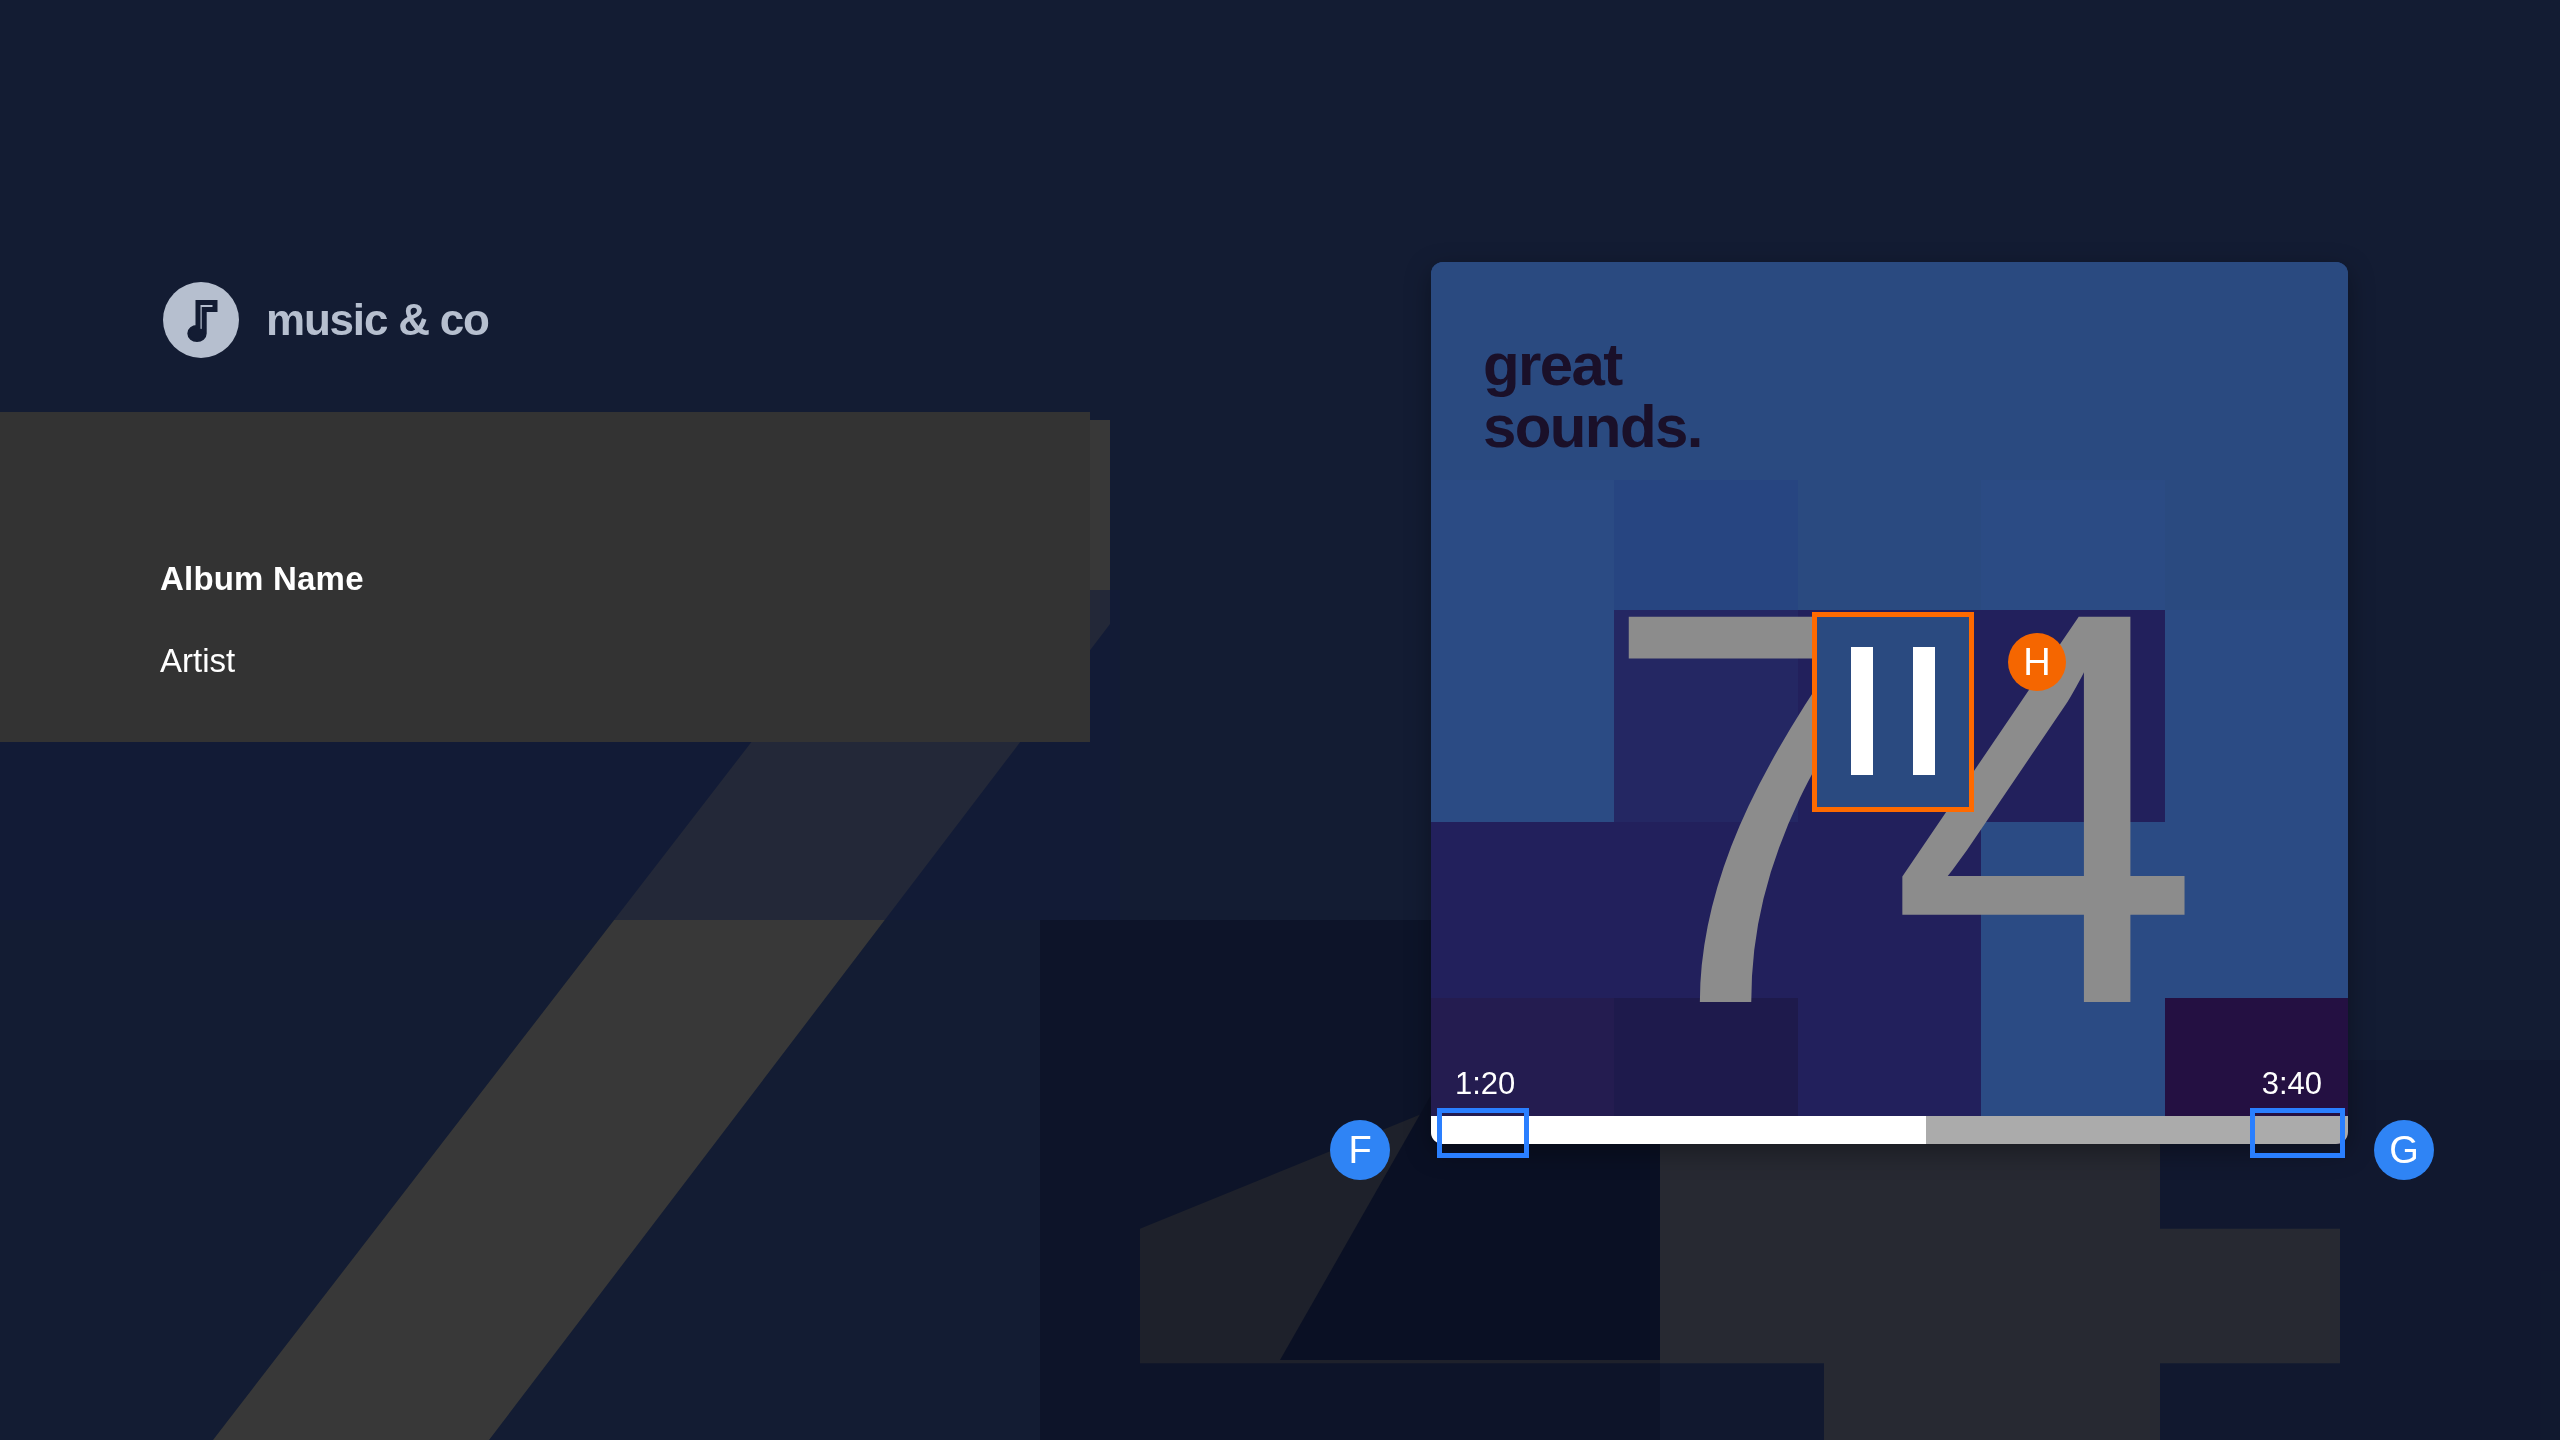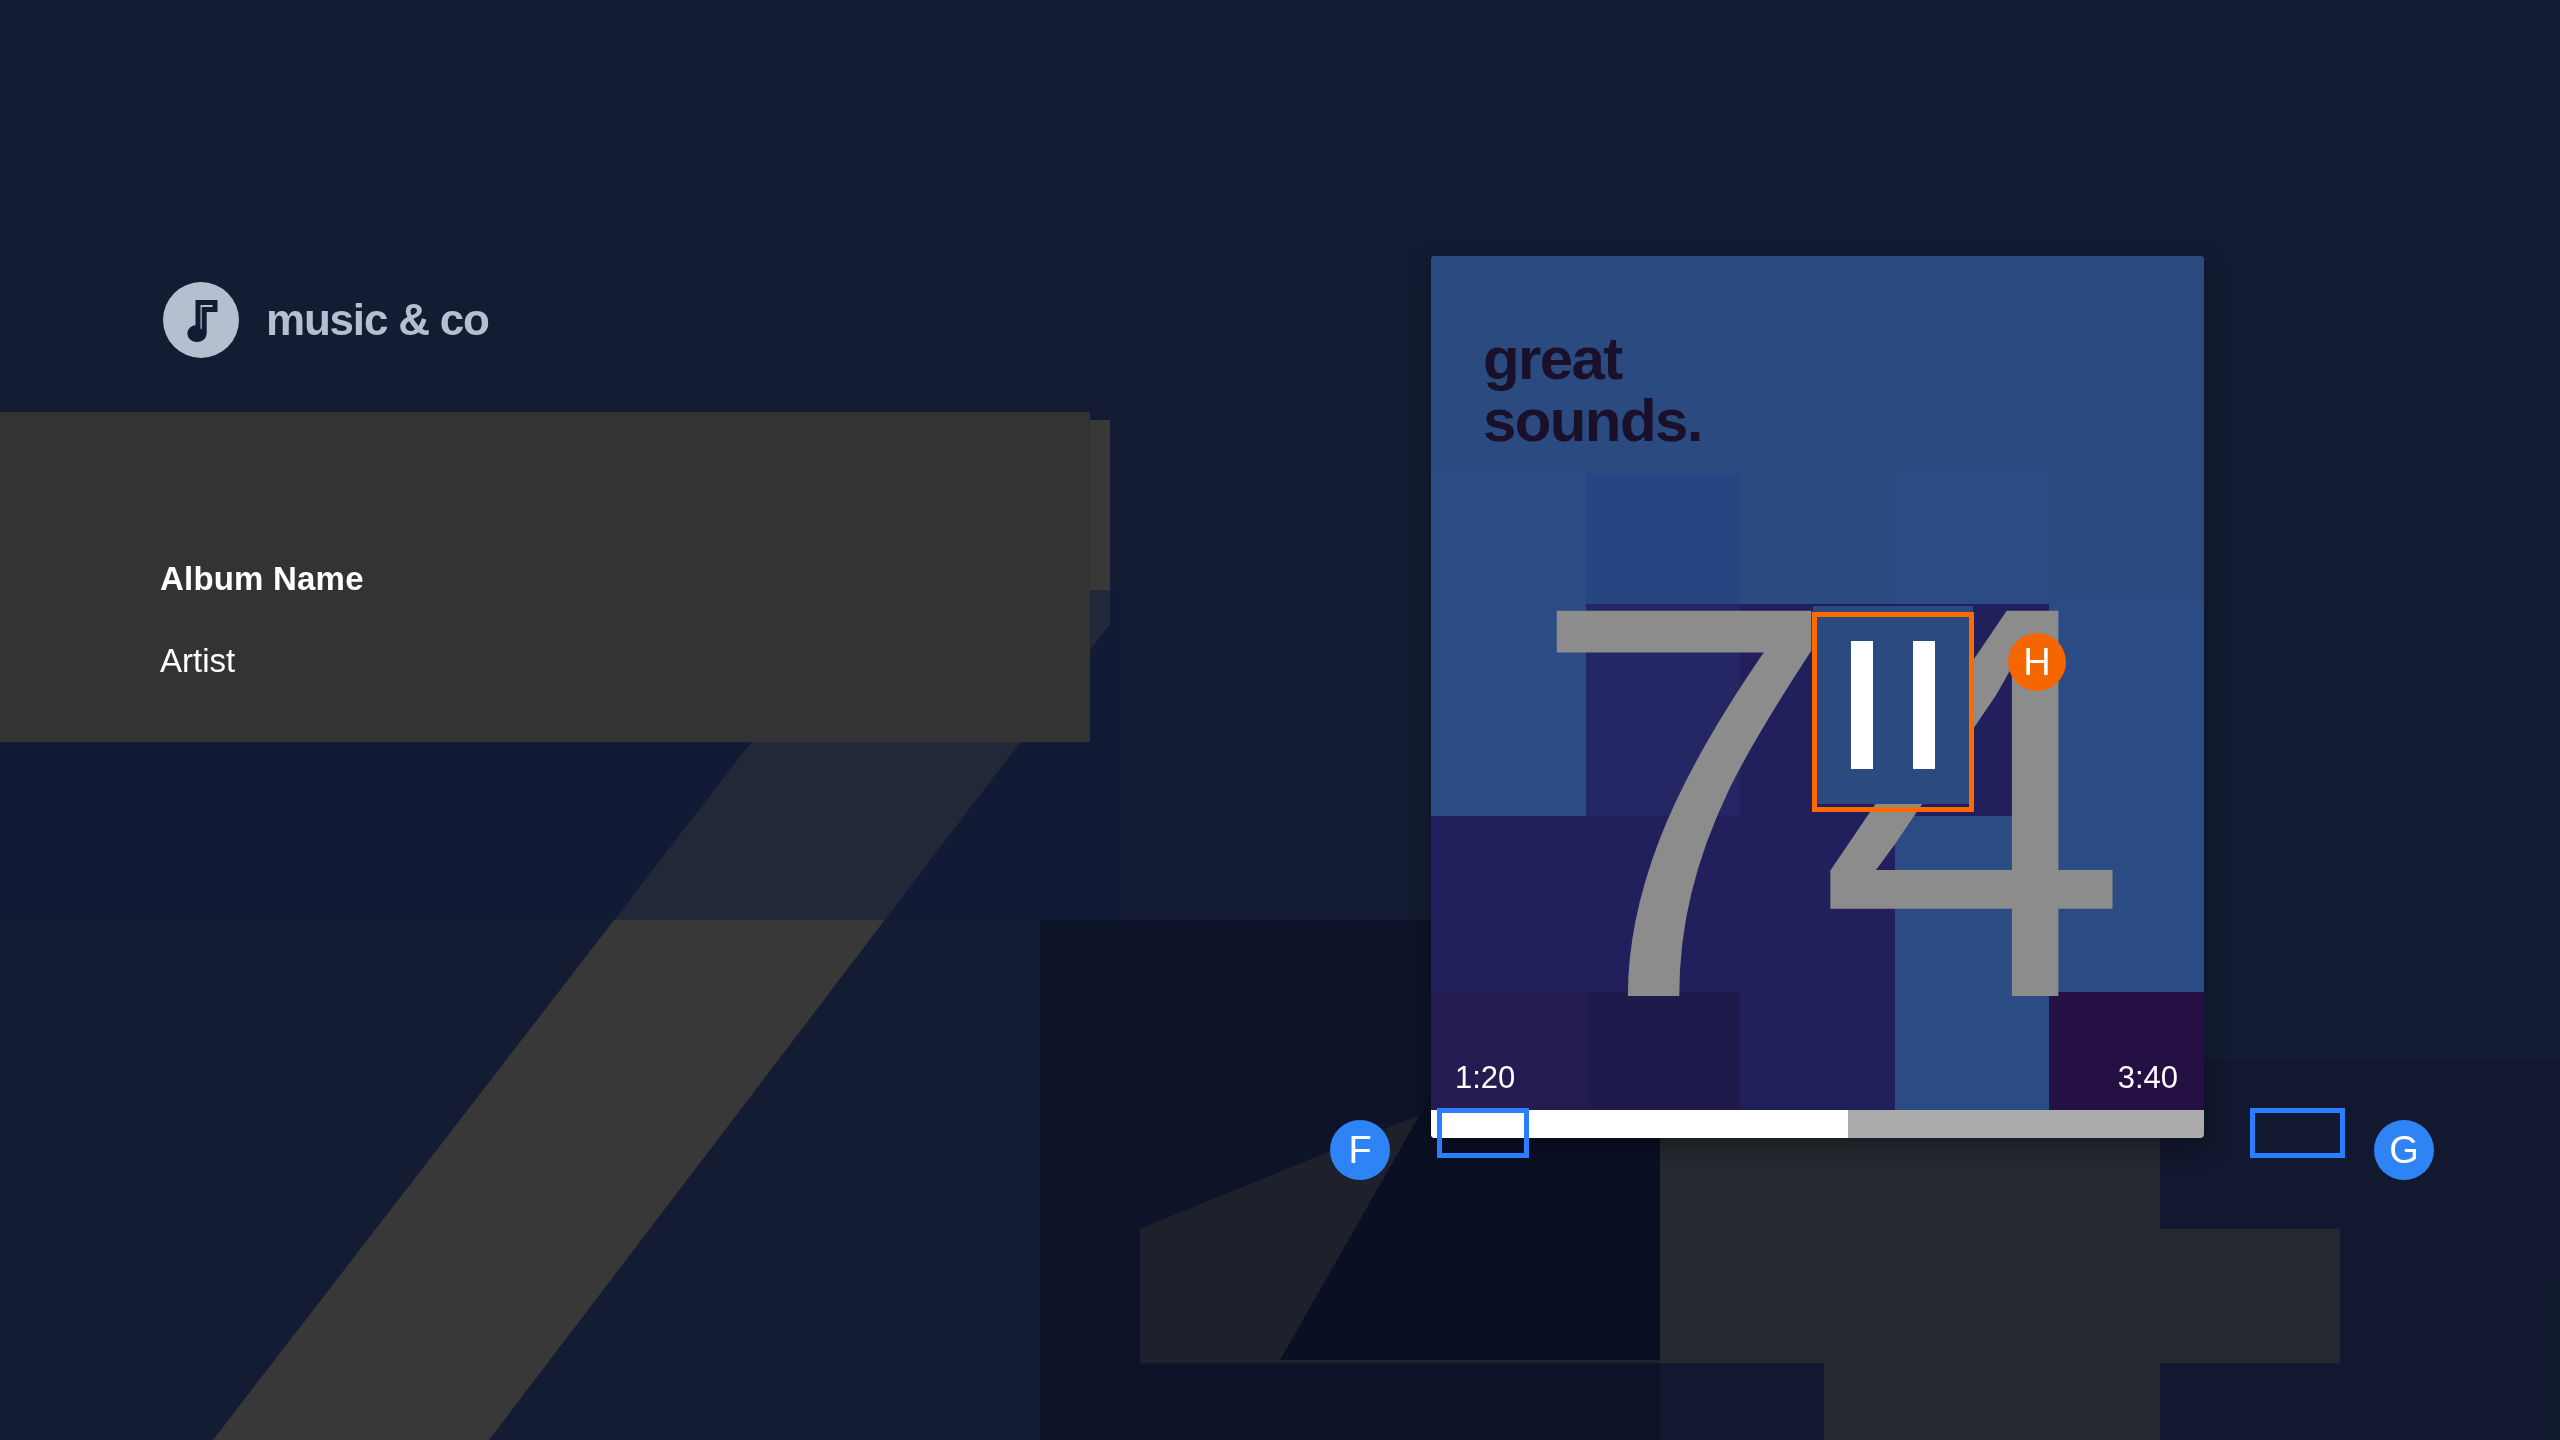--- a/index.html
+++ b/index.html
@@ -51,22 +51,22 @@
   .logo-row { position:absolute; left:163px; top:282px; display:flex; align-items:center; gap:27px; z-index:8; }
   .logo-mark {
     width:76px; height:76px; border-radius:50%;
     background:#b6bfcf; display:flex; align-items:center; justify-content:center;
   }
   .logo-mark svg { display:block; }
   .logo-text { color:#b6bfcf; font-size:44px; font-weight:600; letter-spacing:-1.2px; }
 
   
   .album-card {
-    position:absolute; left:1431px; top:256px; width:773px; height:882px;
-    border-radius:4px; overflow:hidden; z-index:5;
+    position:absolute; left:1431px; top:262px; width:917px; height:882px;
+    border-radius:12px; overflow:hidden; z-index:5;
     box-shadow:0 8px 26px rgba(0,0,0,0.35);
   }
   .art-grid { position:absolute; inset:0; display:grid;
     grid-template-columns:repeat(5,1fr);
     grid-template-rows: 218px 130px 212px 176px 146px;
   }
   .art-cell { width:100%; height:100%; }
 
   .art-head { position:absolute; left:0; top:0; width:100%; height:218px; background:#2a4a80; }
   .art-title {

